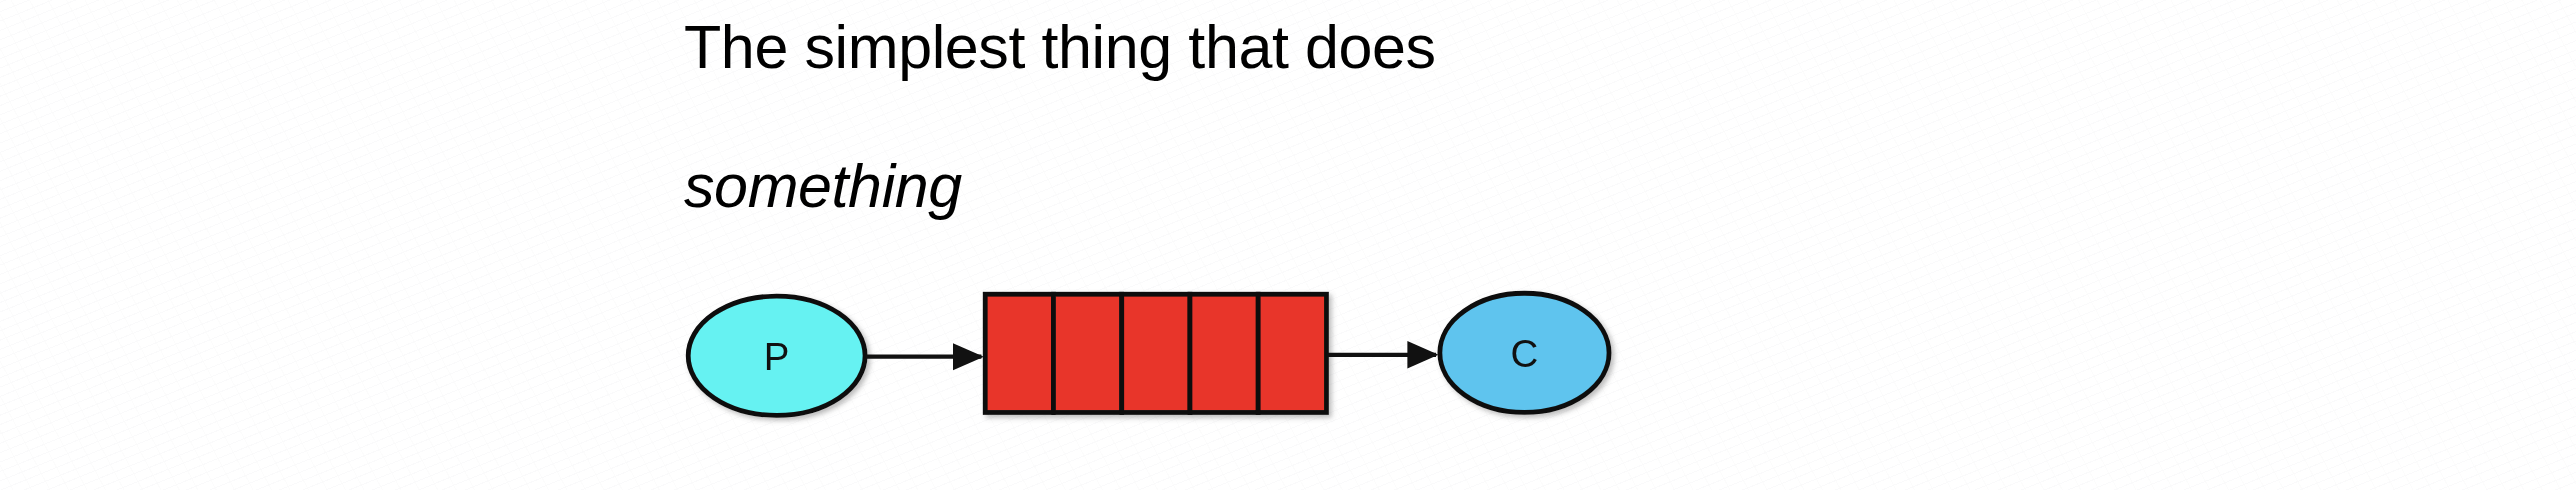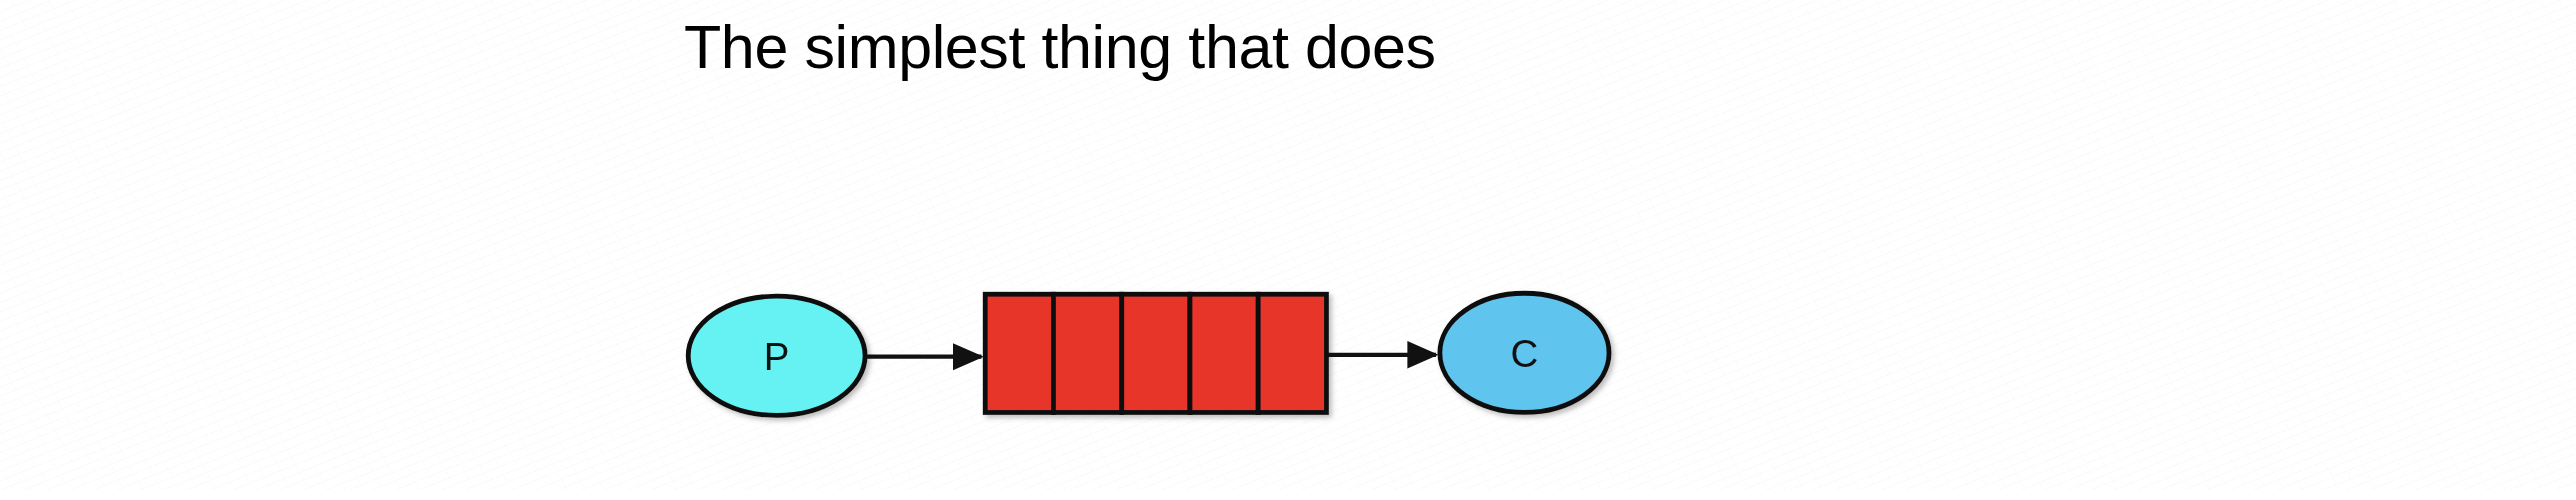--- a/index.html
+++ b/index.html
@@ -71,20 +71,21 @@
 </style>
 </head>
 <body>
 
 <div id="slide">
 
   <div id="watermark"></div>
 
   <div class="headline" id="title-line-1">The simplest thing that does</div>
 
+  <div class="headline" id="title-line-2">something</div>
 
   <svg id="diagram" width="2576" height="501" viewBox="0 0 2680 521">
 
     <defs>
       <filter id="softshadow" x="-30%" y="-30%" width="170%" height="170%">
         <feDropShadow dx="3" dy="3" stdDeviation="3" flood-color="#606060" flood-opacity="0.42"></feDropShadow>
       </filter>
       <marker id="arrowhead" viewBox="0 0 10 10" refX="9.2" refY="5" markerWidth="7.2" markerHeight="7.2" orient="auto-start-reverse">
         <path d="M 0 0.6 L 10 5 L 0 9.4 z" fill="#111111"></path>
       </marker>

